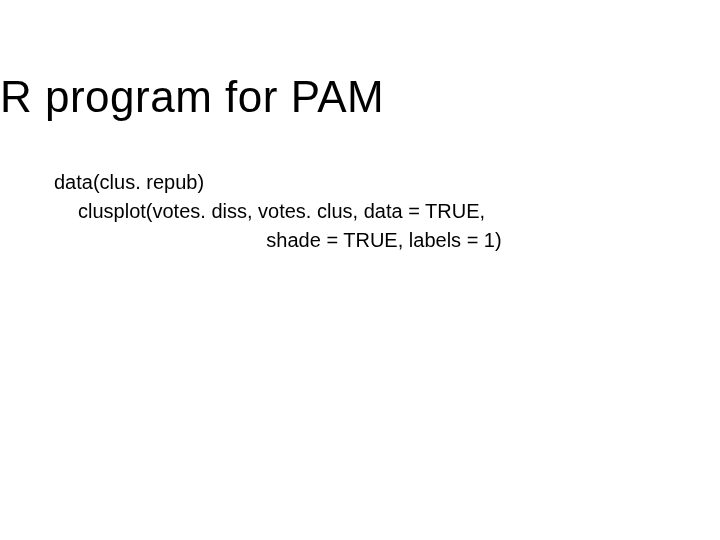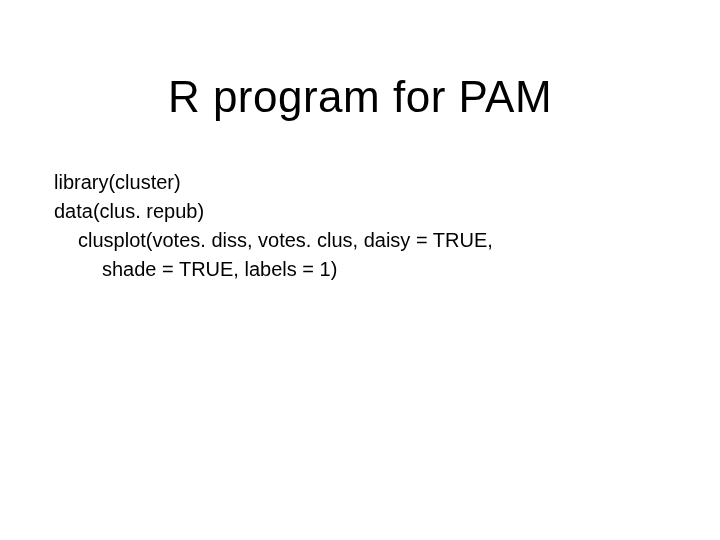--- a/index.html
+++ b/index.html
@@ -16,41 +16,40 @@
     width: 720px;
     height: 540px;
     position: relative;
     box-sizing: border-box;
   }
   .title {
     position: absolute;
     top: 72px;
     left: 0;
     width: 720px;
-    text-align: center;
+    text-align: left;
     font-size: 44px;
     font-weight: 400;
     letter-spacing: 0.5px;
   }
   .body {
     position: absolute;
     top: 168px;
     left: 54px;
     right: 54px;
     font-size: 20px;
     line-height: 1.45;
     font-weight: 400;
   }
   .indent1 { padding-left: 24px; }
-  .indent2 { padding-left: 48px; }
+  .indent2 { padding-left: 48px; text-align: center; }
 </style>
 </head>
 <body>
 
 <div class="slide">
   <div class="title">R program for PAM</div>
   <div class="body">
-    <div>library(cluster)</div>
     <div>data(clus. repub)</div>
-    <div class="indent1">clusplot(votes. diss, votes. clus, daisy = TRUE,</div>
+    <div class="indent1">clusplot(votes. diss, votes. clus, data = TRUE,</div>
     <div class="indent2">shade = TRUE, labels = 1)</div>
   </div>
 </div>
 
 </body></html>

